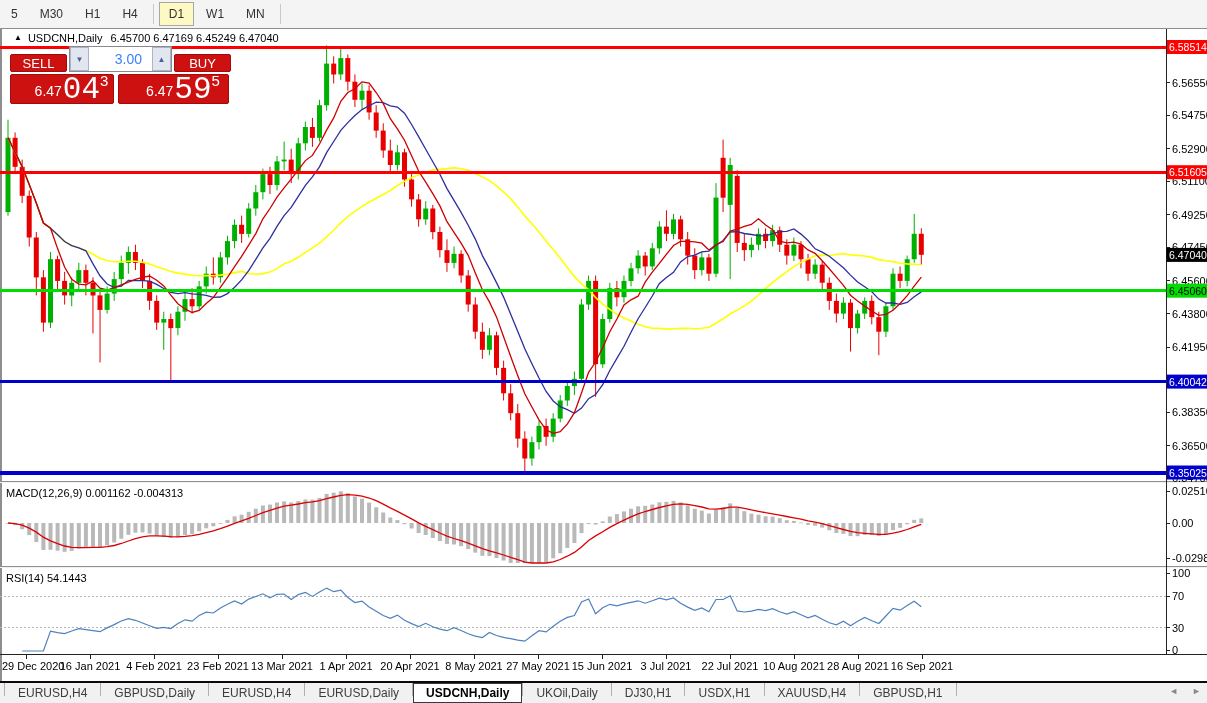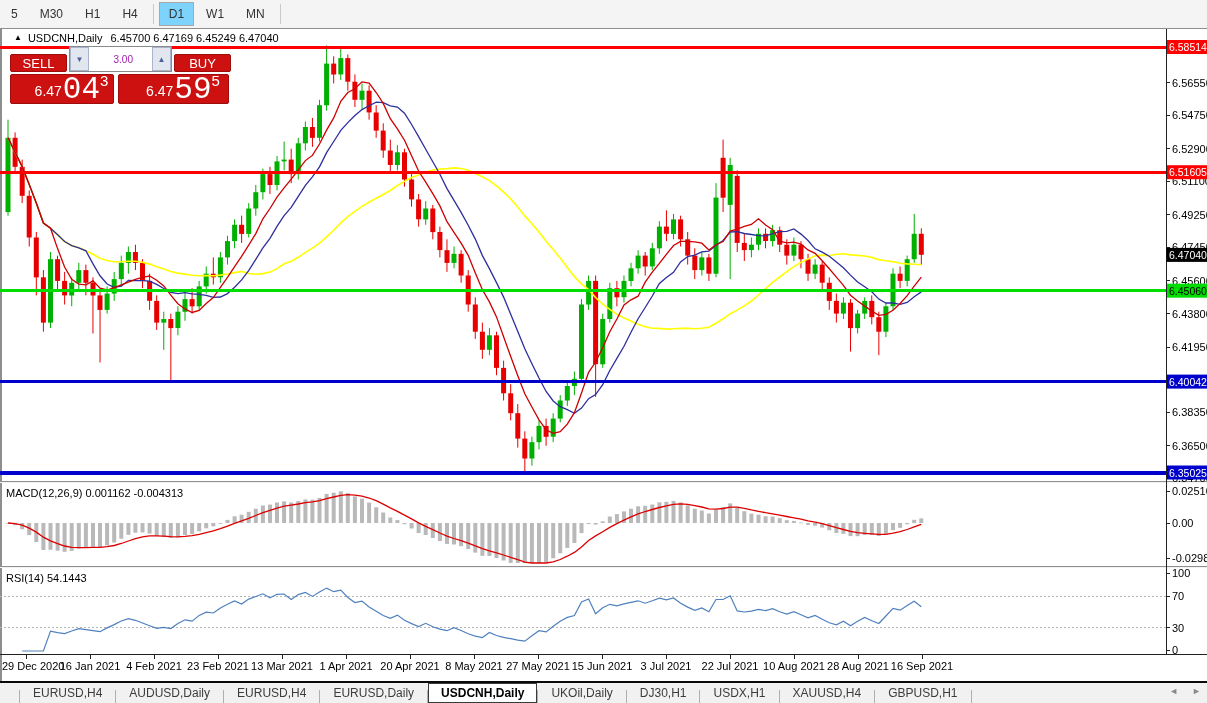--- a/index.html
+++ b/index.html
@@ -4,55 +4,55 @@
 <style>
   html,body{margin:0;padding:0;background:#fff;}
   *{box-sizing:border-box;}
   .app{position:relative;width:1207px;height:703px;overflow:hidden;
        font-family:"Liberation Sans",sans-serif;background:#fff;-webkit-font-smoothing:none;}
   
   .toolbar{position:absolute;left:0;top:0;width:1207px;height:29px;background:#f4f4f4;
            border-bottom:1px solid #8e8e8e;display:flex;align-items:center;padding-left:0;}
   .tf-btn{font-size:12px;color:#333;padding:4px 9px;margin:0 1px;border:1px solid transparent;
           background:transparent;cursor:default;line-height:14px;}
-  .tf-btn.active{background:#7dd3fc;border:1px solid #a8a8a8;}
+  .tf-btn.active{background:#fef9c3;border:1px solid #a8a8a8;}
   .tf-sep{width:1px;height:20px;background:#c9c9c9;margin:0 4px;}
   
   .chart-window{position:absolute;left:0;top:29px;width:1207px;height:652px;background:#fff;
                 border-left:2px solid #8e8e8e;}
   .title-bar{position:absolute;left:2px;top:1px;width:1160px;height:15px;font-size:11px;color:#000;
              display:flex;align-items:center;padding-left:10px;background:#fff;z-index:4;}
   .title-tri{font-size:8px;margin-right:6px;color:#000;}
   .title-sym{margin-right:8px;}
   
   .trade-panel{position:absolute;left:8px;top:17px;width:221px;z-index:5;}
   .tp-row1{display:flex;height:26px;}
   .tp-row2{display:flex;height:30px;margin-top:2px;}
   .tp-btn{background:#cd1111;border:1px solid #9e0c0c;border-radius:2px;color:#fff;
           font-size:13px;display:flex;align-items:center;justify-content:center;cursor:pointer;margin-top:8px;}
   .tp-sell{width:57px;}
   .tp-buy{width:57px;text-align:center;}
   .tp-vol{flex:1;margin:0 2px;background:#fff;border:1px solid #8a8a8a;display:flex;}
   .tp-spin{width:19px;background:#e2e6ef;border:1px solid #aab4cc;display:flex;align-items:center;
            justify-content:center;font-size:8px;color:#4a5f9a;cursor:pointer;}
-  .tp-vol-val{flex:1;font-size:10px;color:#a21caf;display:flex;align-items:center;
-              justify-content:flex-end;padding-right:19px;}
+  .tp-vol-val{flex:1;font-size:14px;color:#3b82f6;display:flex;align-items:center;
+              justify-content:flex-end;padding-right:10px;}
   .tp-price{background:#cd1111;border:1px solid #9e0c0c;border-radius:2px;color:#fff;
             display:flex;align-items:flex-end;justify-content:center;cursor:pointer;padding-bottom:1px;padding-left:19px;}
   .tp-price-sell{width:104px;}
   .tp-price-buy{width:111px;margin-left:4px;}
   .tpp-small{font-size:14px;margin-bottom:3px;margin-right:1px;}
   .tpp-big{font-size:31px;line-height:0.82;font-weight:400;font-family:Liberation Mono, monospace;}
   .tpp-sup{font-size:15px;margin-bottom:13px;}
   
   svg#chart-svg{position:absolute;left:0;top:29px;width:1207px;height:652px;display:block;}
   svg text{font-family:"Liberation Sans",sans-serif;}
   
   .tab-bar{position:absolute;left:0;top:681px;width:1207px;height:22px;background:#f1f1f1;
-           border-top:2px solid #0a0a0a;display:flex;align-items:flex-end;padding-left:19px;}
+           border-top:2px solid #0a0a0a;display:flex;align-items:flex-start;padding-left:4px;}
   .tab{font-size:12px;color:#3c3c3c;padding:3px 13px;white-space:nowrap;cursor:pointer;line-height:14px;}
   .tab.active{background:#fff;border:1px solid #3a3a3a;font-weight:bold;color:#000;padding:2px 12px;}
   .tab-sep{width:1px;height:13px;background:#b0b0b0;}
   .tab-scroll{position:absolute;right:6px;top:3px;display:flex;gap:14px;color:#8a8a8a;font-size:9px;}
   .tab-scroll span{cursor:pointer;}
 </style>
 </head>
 <body>
 
 <div class="app">
@@ -607,21 +607,21 @@
         <text x="858" y="670" font-size="11" fill="#000" text-anchor="middle">28 Aug 2021</text>
         <line x1="922" y1="655" x2="922" y2="659" stroke="#222" stroke-width="1" shape-rendering="crispEdges"></line>
         <text x="922" y="670" font-size="11" fill="#000" text-anchor="middle">16 Sep 2021</text>
       </g>
     </svg>
 
   <div class="tab-bar">
     <span class="tab-sep"></span>
       <span class="tab">EURUSD,H4</span>
       <span class="tab-sep"></span>
-      <span class="tab">AUDUSD,Daily</span>
+      <span class="tab">GBPUSD,Daily</span>
       <span class="tab-sep"></span>
       <span class="tab">EURUSD,H4</span>
       <span class="tab-sep"></span>
       <span class="tab">EURUSD,Daily</span>
       <span class="tab-sep"></span>
       <span class="tab active">USDCNH,Daily</span>
       <span class="tab-sep"></span>
       <span class="tab">UKOil,Daily</span>
       <span class="tab-sep"></span>
       <span class="tab">DJ30,H1</span>

